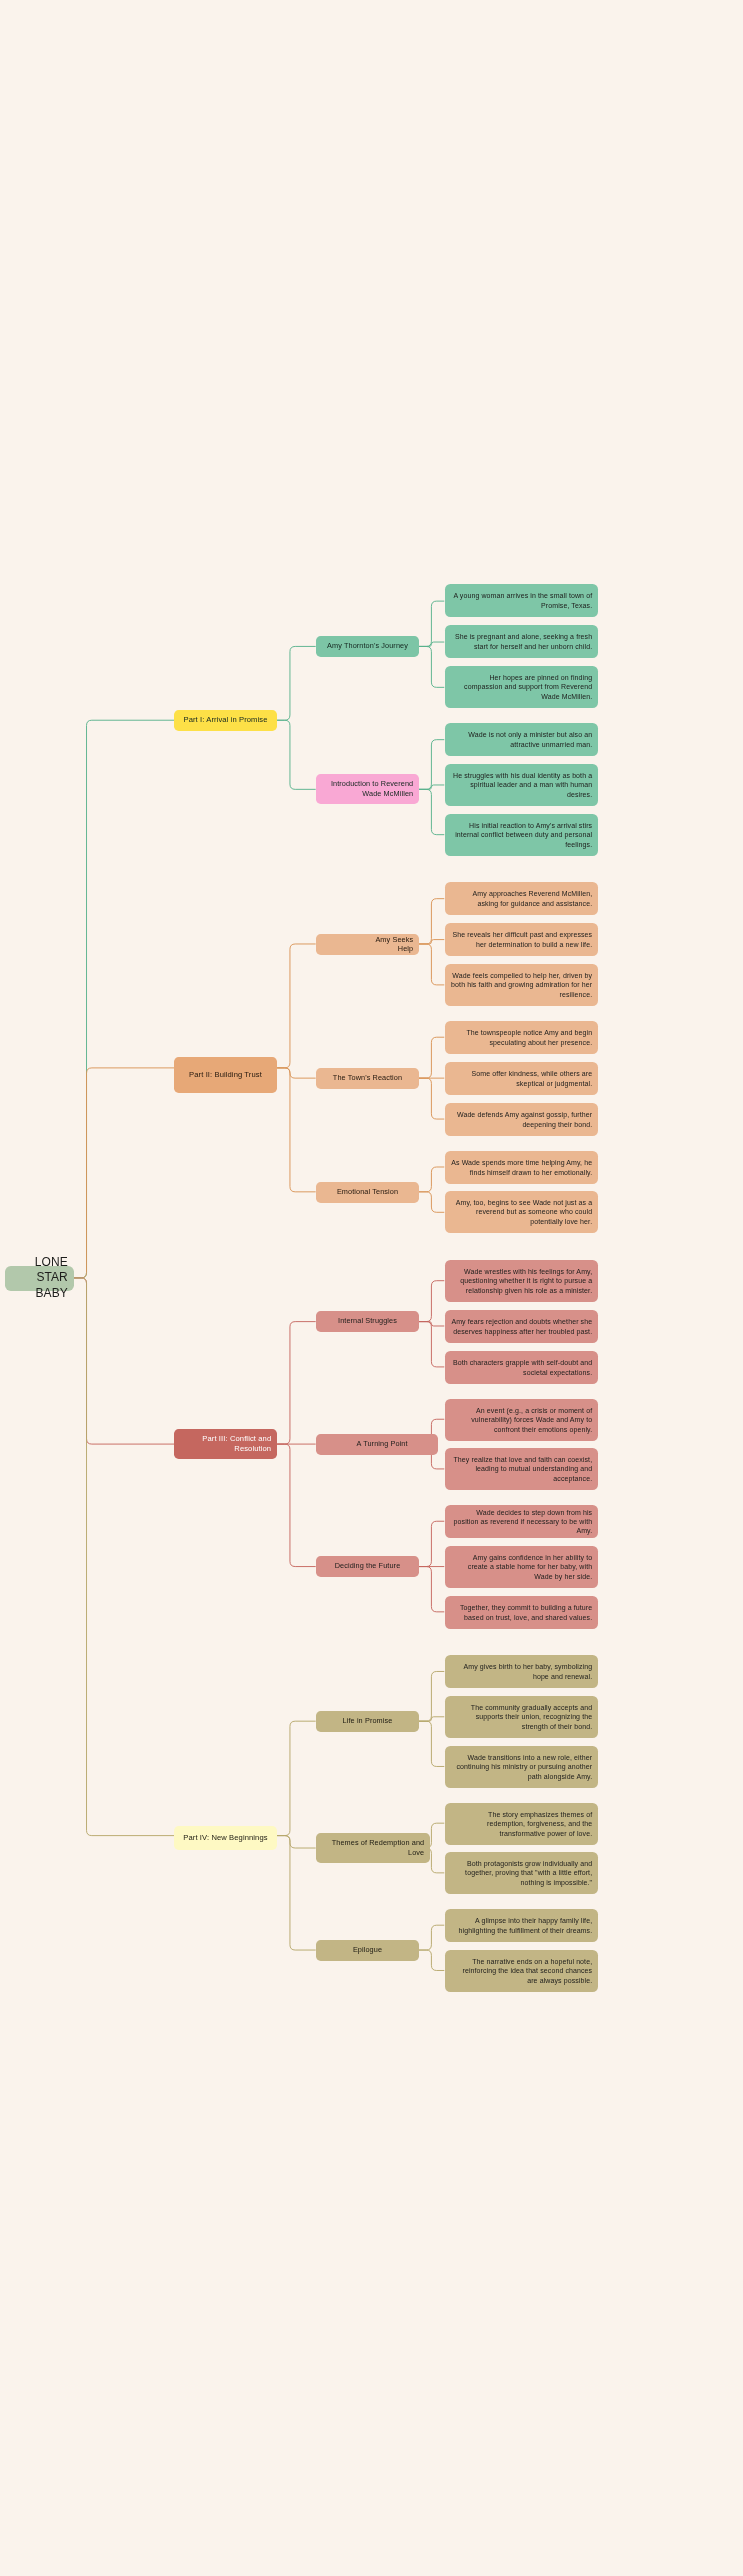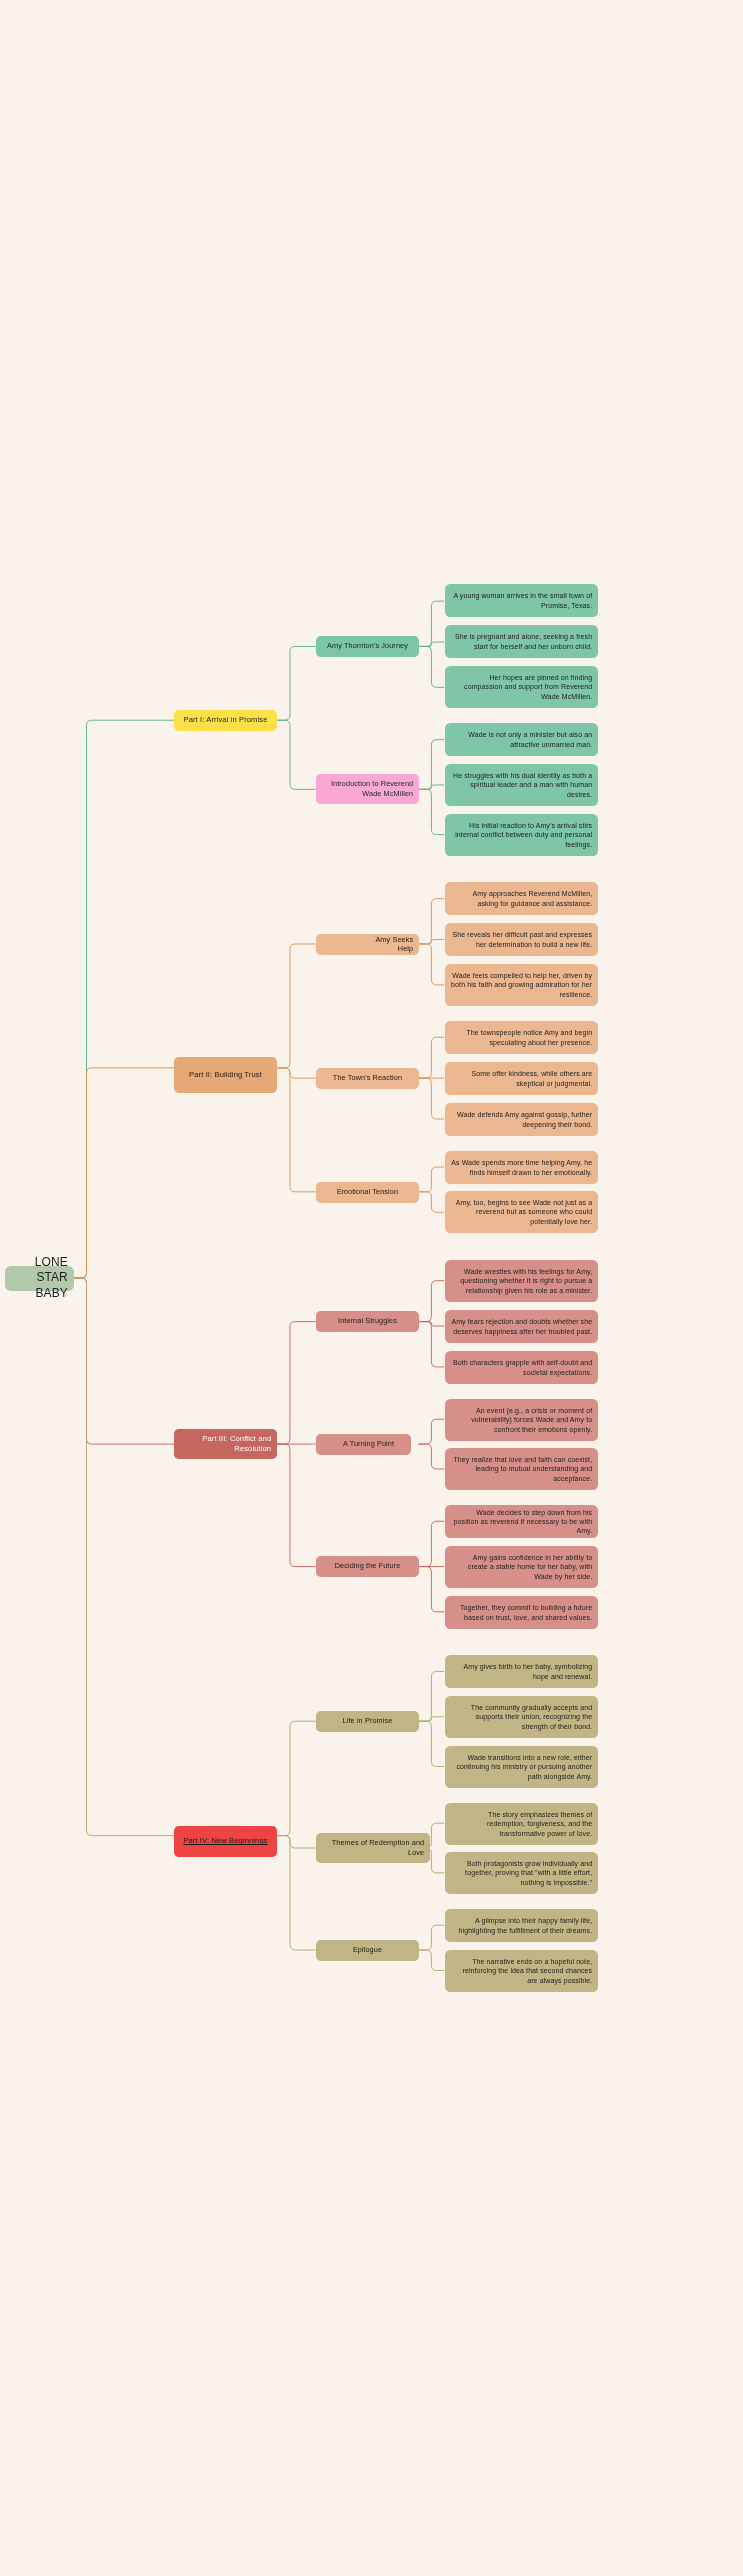--- a/index.html
+++ b/index.html
@@ -127,28 +127,28 @@
     <div class="node leaf" style="left: 445px; top: 1062px; width: 153px; height: 33px; background: rgb(234, 183, 145); color: rgb(29, 29, 27);">Some offer kindness, while others are skeptical or judgmental.</div>
     <div class="node leaf" style="left: 445px; top: 1103px; width: 153px; height: 33px; background: rgb(234, 183, 145); color: rgb(29, 29, 27);">Wade defends Amy against gossip, further deepening their bond.</div>
     <div class="node sub" style="left: 316px; top: 1182px; width: 103px; height: 20.5px; background: rgb(234, 183, 145); color: rgb(36, 24, 14);">Emotional Tension</div>
     <div class="node leaf" style="left: 445px; top: 1151px; width: 153px; height: 33px; background: rgb(234, 183, 145); color: rgb(29, 29, 27);">As Wade spends more time helping Amy, he finds himself drawn to her emotionally.</div>
     <div class="node leaf" style="left: 445px; top: 1191px; width: 153px; height: 42px; background: rgb(234, 183, 145); color: rgb(29, 29, 27);">Amy, too, begins to see Wade not just as a reverend but as someone who could potentially love her.</div>
     <div class="node branch" style="left: 174px; top: 1429px; width: 103px; height: 30px; background: rgb(197, 103, 95); color: rgb(255, 255, 255);">Part III: Conflict and Resolution</div>
     <div class="node sub" style="left: 316px; top: 1311px; width: 103px; height: 20.5px; background: rgb(215, 144, 137); color: rgb(29, 29, 27);">Internal Struggles</div>
     <div class="node leaf" style="left: 445px; top: 1260px; width: 153px; height: 42px; background: rgb(215, 144, 137); color: rgb(29, 29, 27);">Wade wrestles with his feelings for Amy, questioning whether it is right to pursue a relationship given his role as a minister.</div>
     <div class="node leaf" style="left: 445px; top: 1310px; width: 153px; height: 33px; background: rgb(215, 144, 137); color: rgb(29, 29, 27);">Amy fears rejection and doubts whether she deserves happiness after her troubled past.</div>
     <div class="node leaf" style="left: 445px; top: 1351px; width: 153px; height: 33px; background: rgb(215, 144, 137); color: rgb(29, 29, 27);">Both characters grapple with self-doubt and societal expectations.</div>
-    <div class="node sub" style="left: 316px; top: 1434px; width: 95px; height: 20.5px; background: rgb(215, 144, 137); color: rgb(29, 29, 27); padding-left: 16px;">A Turning Point</div>
+    <div class="node sub" style="left: 316px; top: 1434px; width: 122px; height: 20.5px; background: rgb(215, 144, 137); color: rgb(29, 29, 27); padding-left: 16px;">A Turning Point</div>
     <div class="node leaf" style="left: 445px; top: 1399px; width: 153px; height: 42px; background: rgb(215, 144, 137); color: rgb(29, 29, 27);">An event (e.g., a crisis or moment of vulnerability) forces Wade and Amy to confront their emotions openly.</div>
     <div class="node leaf" style="left: 445px; top: 1448px; width: 153px; height: 42px; background: rgb(215, 144, 137); color: rgb(29, 29, 27);">They realize that love and faith can coexist, leading to mutual understanding and acceptance.</div>
     <div class="node sub" style="left: 316px; top: 1556px; width: 103px; height: 20.5px; background: rgb(215, 144, 137); color: rgb(29, 29, 27);">Deciding the Future</div>
     <div class="node leaf" style="left: 445px; top: 1505px; width: 153px; height: 33px; background: rgb(215, 144, 137); color: rgb(29, 29, 27);">Wade decides to step down from his position as reverend if necessary to be with Amy.</div>
     <div class="node leaf" style="left: 445px; top: 1546px; width: 153px; height: 42px; background: rgb(215, 144, 137); color: rgb(29, 29, 27);">Amy gains confidence in her ability to create a stable home for her baby, with Wade by her side.</div>
     <div class="node leaf" style="left: 445px; top: 1596px; width: 153px; height: 33px; background: rgb(215, 144, 137); color: rgb(29, 29, 27);">Together, they commit to building a future based on trust, love, and shared values.</div>
-    <div class="node branch" style="left: 174px; top: 1826px; width: 103px; height: 31px; background: #ef4444; color: rgb(29, 27, 18); text-decoration: underline;">Part IV: New Beginnings</div>
+    <div class="node branch" style="left: 174px; top: 1826px; width: 103px; height: 24px; background: #fef9c3; color: rgb(29, 27, 18);">Part IV: New Beginnings</div>
     <div class="node sub" style="left: 316px; top: 1711px; width: 103px; height: 20.5px; background: rgb(194, 181, 133); color: rgb(29, 27, 18);">Life in Promise</div>
     <div class="node leaf" style="left: 445px; top: 1655px; width: 153px; height: 33px; background: rgb(194, 181, 133); color: rgb(29, 29, 27);">Amy gives birth to her baby, symbolizing hope and renewal.</div>
     <div class="node leaf" style="left: 445px; top: 1696px; width: 153px; height: 42px; background: rgb(194, 181, 133); color: rgb(29, 29, 27);">The community gradually accepts and supports their union, recognizing the strength of their bond.</div>
     <div class="node leaf" style="left: 445px; top: 1746px; width: 153px; height: 42px; background: rgb(194, 181, 133); color: rgb(29, 29, 27);">Wade transitions into a new role, either continuing his ministry or pursuing another path alongside Amy.</div>
     <div class="node sub" style="left: 316px; top: 1833px; width: 114px; height: 30px; background: rgb(194, 181, 133); color: rgb(29, 27, 18);">Themes of Redemption and Love</div>
     <div class="node leaf" style="left: 445px; top: 1803px; width: 153px; height: 42px; background: rgb(194, 181, 133); color: rgb(29, 29, 27);">The story emphasizes themes of redemption, forgiveness, and the transformative power of love.</div>
     <div class="node leaf" style="left: 445px; top: 1852px; width: 153px; height: 42px; background: rgb(194, 181, 133); color: rgb(29, 29, 27);">Both protagonists grow individually and together, proving that "with a little effort, nothing is impossible."</div>
     <div class="node sub" style="left: 316px; top: 1940px; width: 103px; height: 20.5px; background: rgb(194, 181, 133); color: rgb(29, 27, 18);">Epilogue</div>
     <div class="node leaf" style="left: 445px; top: 1909px; width: 153px; height: 33px; background: rgb(194, 181, 133); color: rgb(29, 29, 27);">A glimpse into their happy family life, highlighting the fulfillment of their dreams.</div>
     <div class="node leaf" style="left: 445px; top: 1950px; width: 153px; height: 42px; background: rgb(194, 181, 133); color: rgb(29, 29, 27);">The narrative ends on a hopeful note, reinforcing the idea that second chances are always possible.</div>

